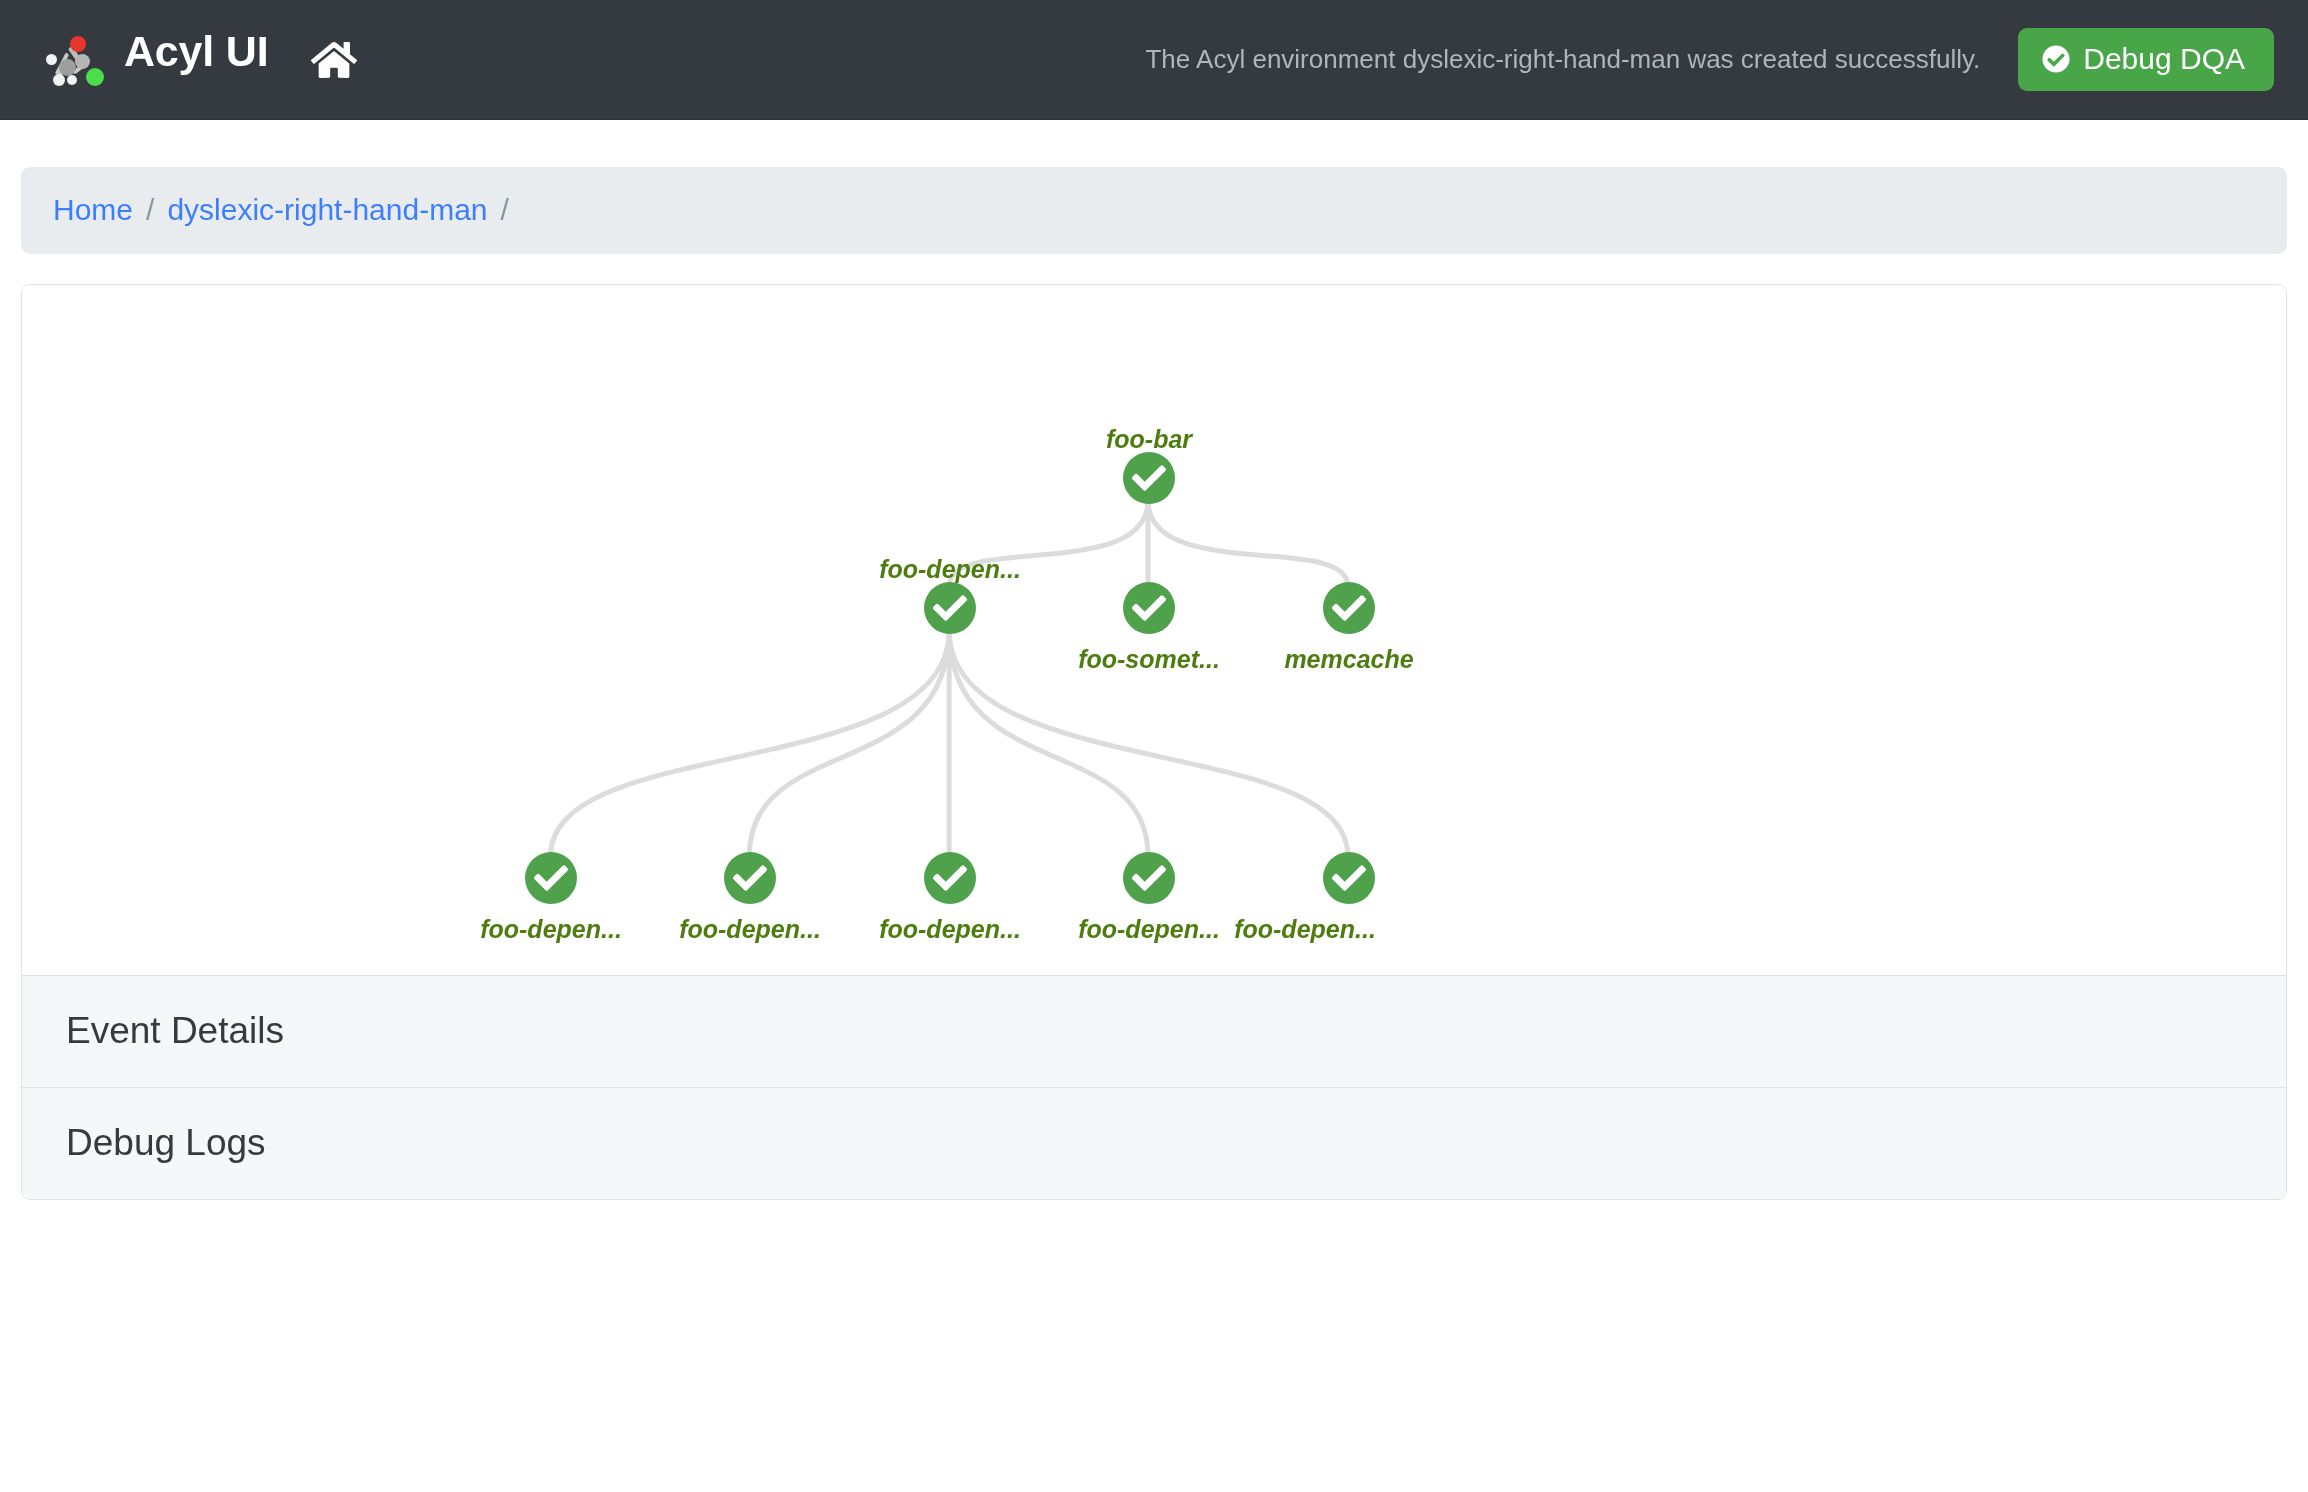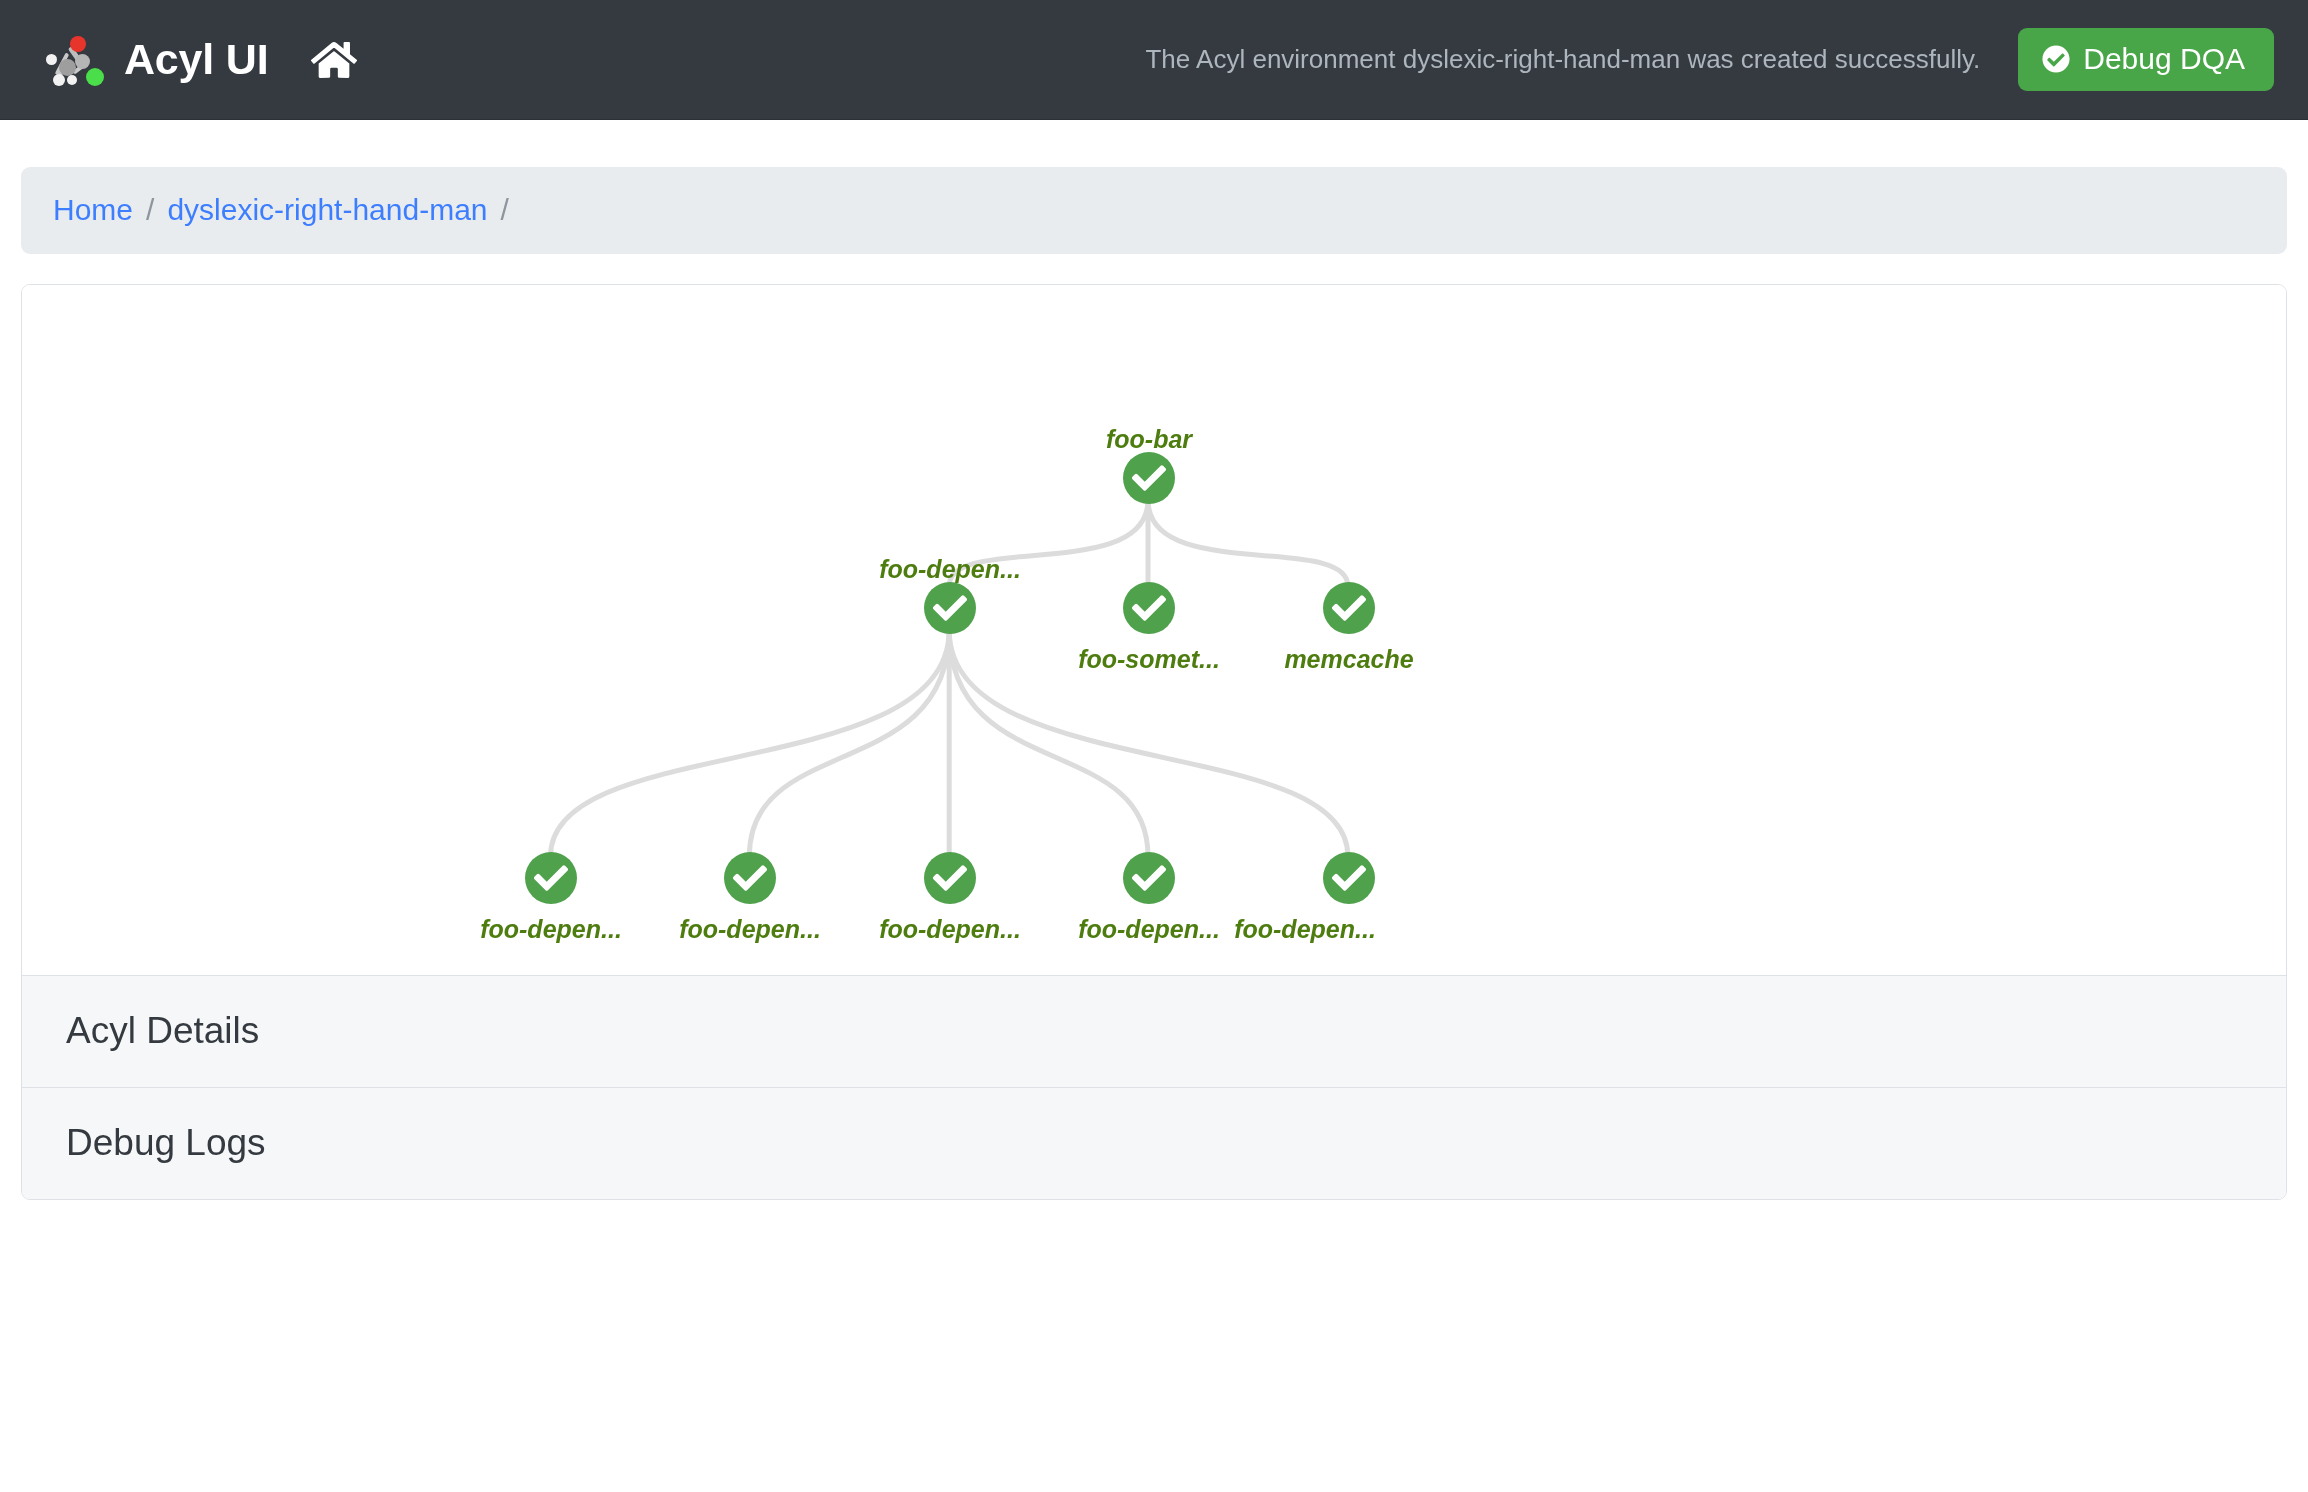--- a/index.html
+++ b/index.html
@@ -13,21 +13,21 @@
   
   .navbar {
     position: relative;
     height: 120px;
     background: #343a40;
     display: flex;
     align-items: center;
     padding: 0 34px 0 34px;
     border-bottom: 1px solid #2b3035;
   }
-  .brand-group { display: flex; align-items: center; gap: 0; }
+  .brand-group { display: flex; gap: 0; }
   .logo-molecule {
     position: relative;
     width: 76px; height: 60px;
     margin-right: 14px;
     flex: 0 0 auto;
   }
   .atom { position: absolute; border-radius: 50%; }
   .bond { position: absolute; background: #c9c9c9; border-radius: 2px; }
   .brand-title {
     color: #ffffff;
@@ -262,18 +262,18 @@
           <div class="tree-label" style="left: 1283px; top: 630px;">foo-depen...</div>
           <div class="tree-node" style="left: 1327px; top: 593px; background: rgb(79, 161, 76);">
             <svg viewBox="0 0 512 512">
               <path fill="#ffffff" d="M173.9 439.4 7.5 273a25.6 25.6 0 0 1 0-36.2l36.2-36.2a25.6 25.6 0 0 1 36.2 0L192 312.7 432.1 72.6a25.6 25.6 0 0 1 36.2 0l36.2 36.2a25.6 25.6 0 0 1 0 36.2L210.1 439.4a25.6 25.6 0 0 1-36.2 0"></path>
             </svg>
           </div>
         </div>
 
     </div>
 
-    <div class="card-section-header divided">Acyl Details</div>
+    <div class="card-section-header divided">Event Details</div>
 
     <div class="card-section-header divided">Debug Logs</div>
 
   </div>
 </div>
 
 </body></html>

